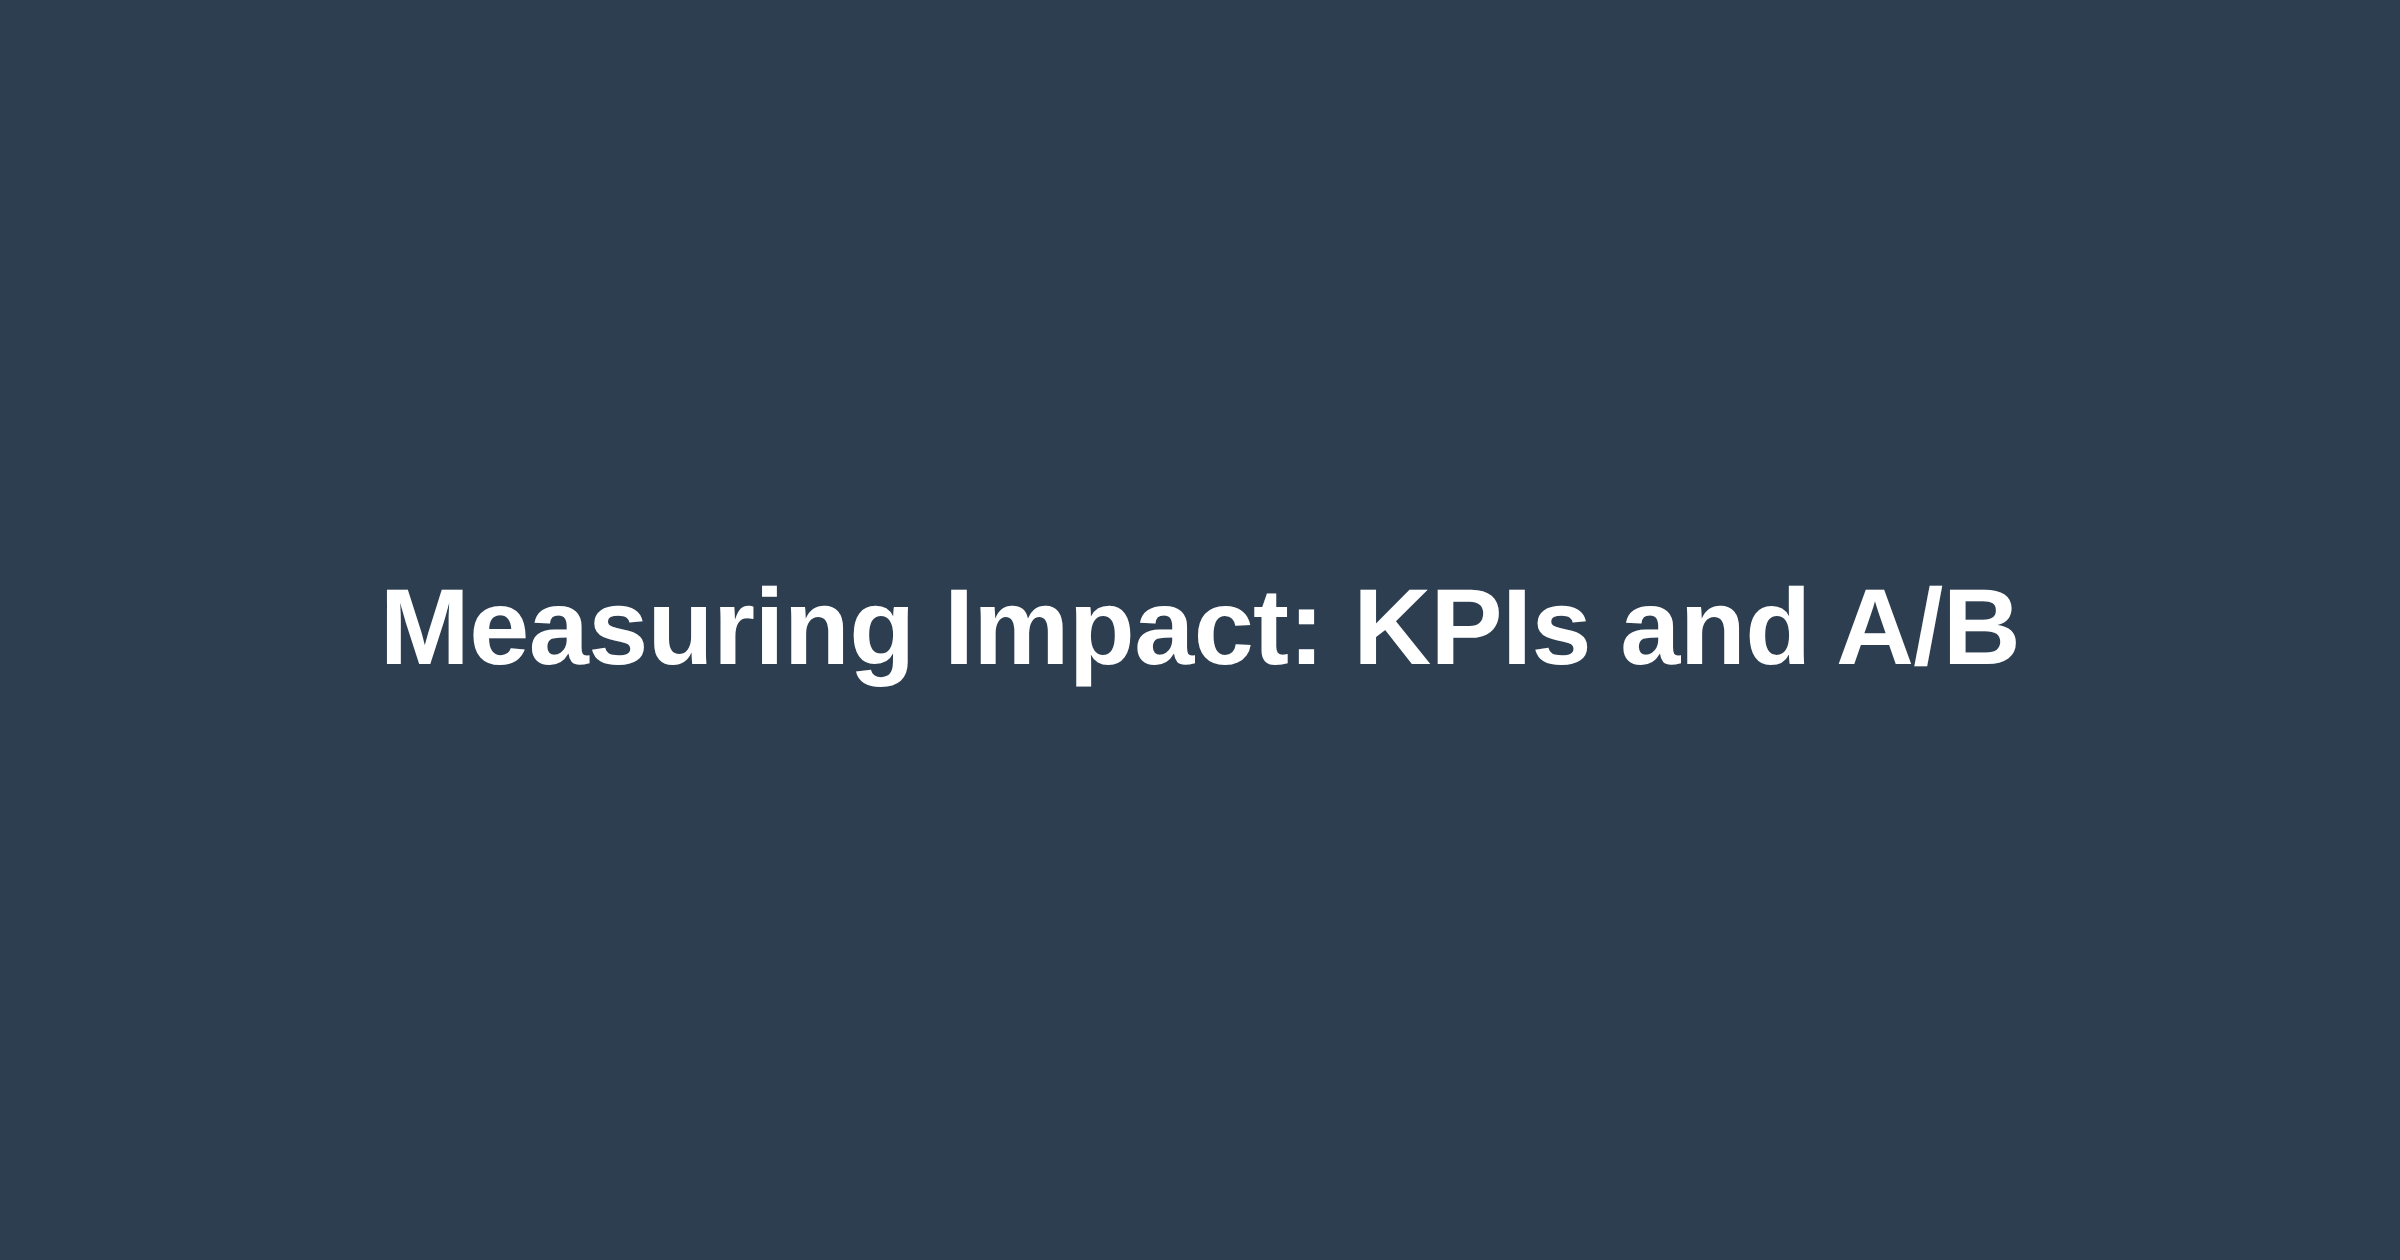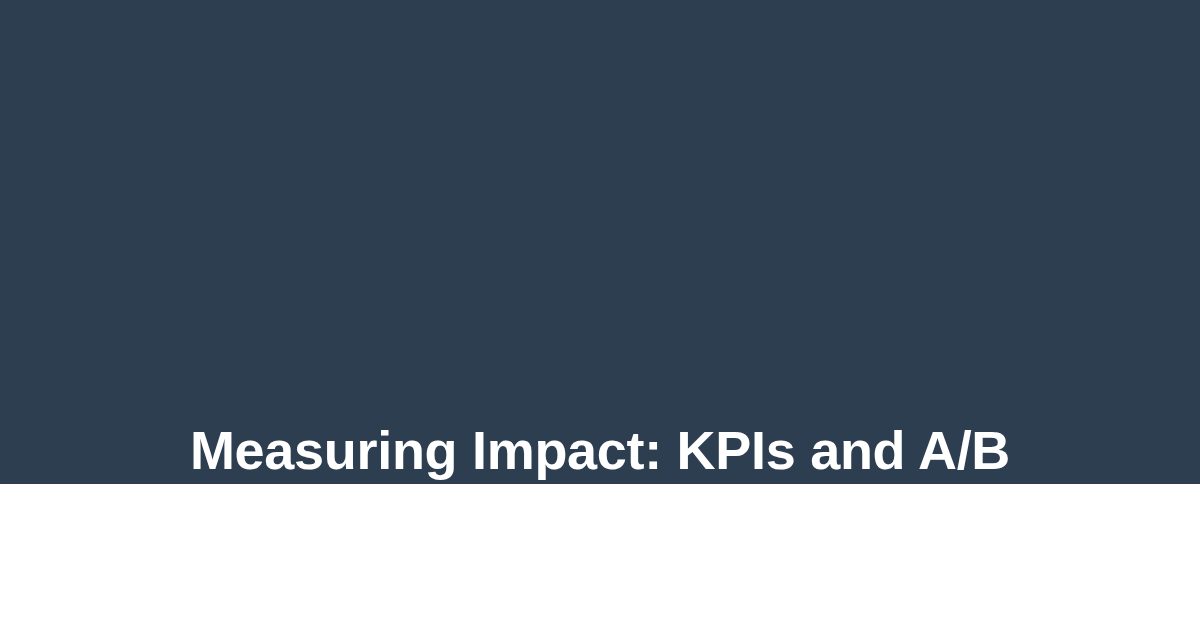--- a/index.html
+++ b/index.html
@@ -11,24 +11,24 @@
     width: 1200px;
     height: 630px;
     overflow: hidden;
     font-family: "Liberation Sans", sans-serif;
   }
 
   #og-card {
     position: relative;
     box-sizing: border-box;
     width: 1200px;
-    height: 484px;
+    height: 630px;
     background-color: #2d3e50;
     display: flex;
-    align-items: flex-end;
+    align-items: center;
     justify-content: center;
     padding: 0 60px;
   }
 
   #card-title {
     margin: 0;
     width: 100%;
     text-align: center;
     color: #ffffff;
     font-family: "Liberation Sans", sans-serif;

